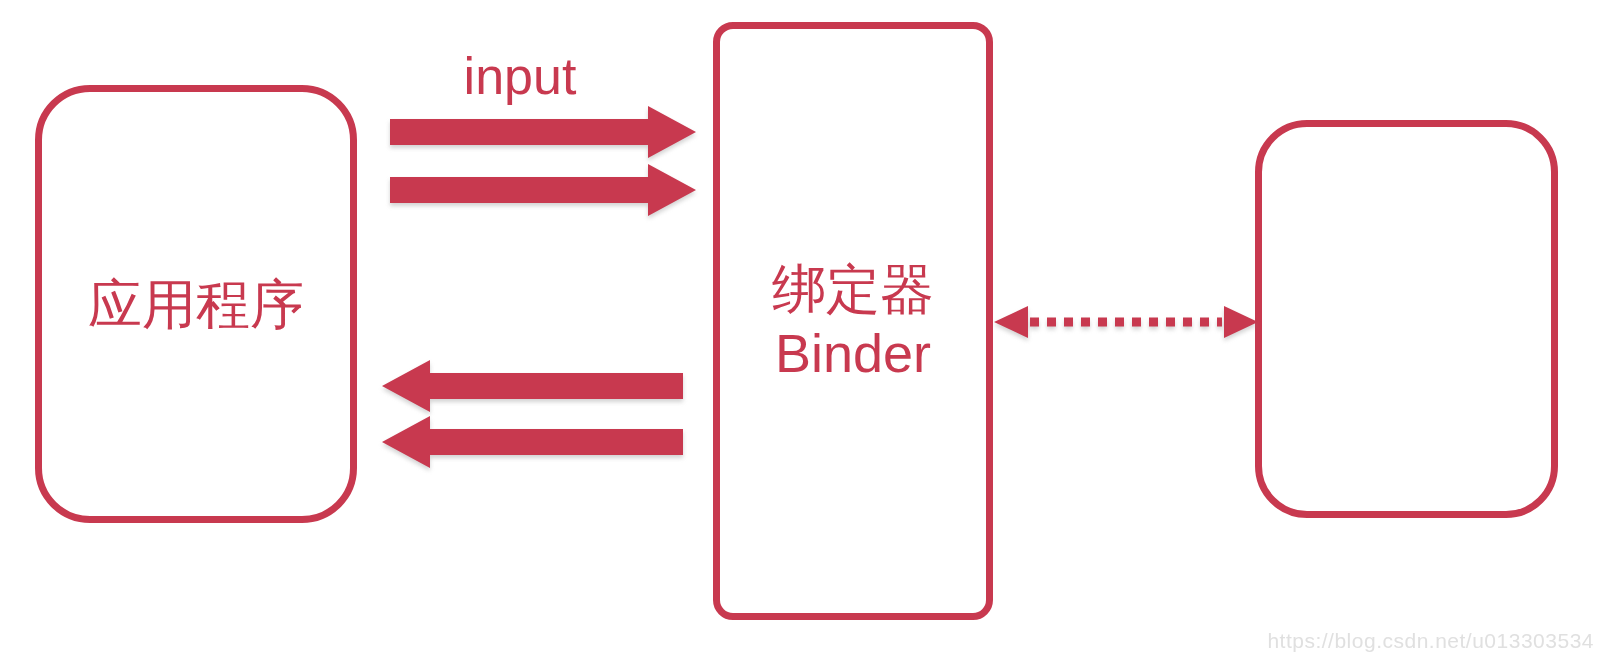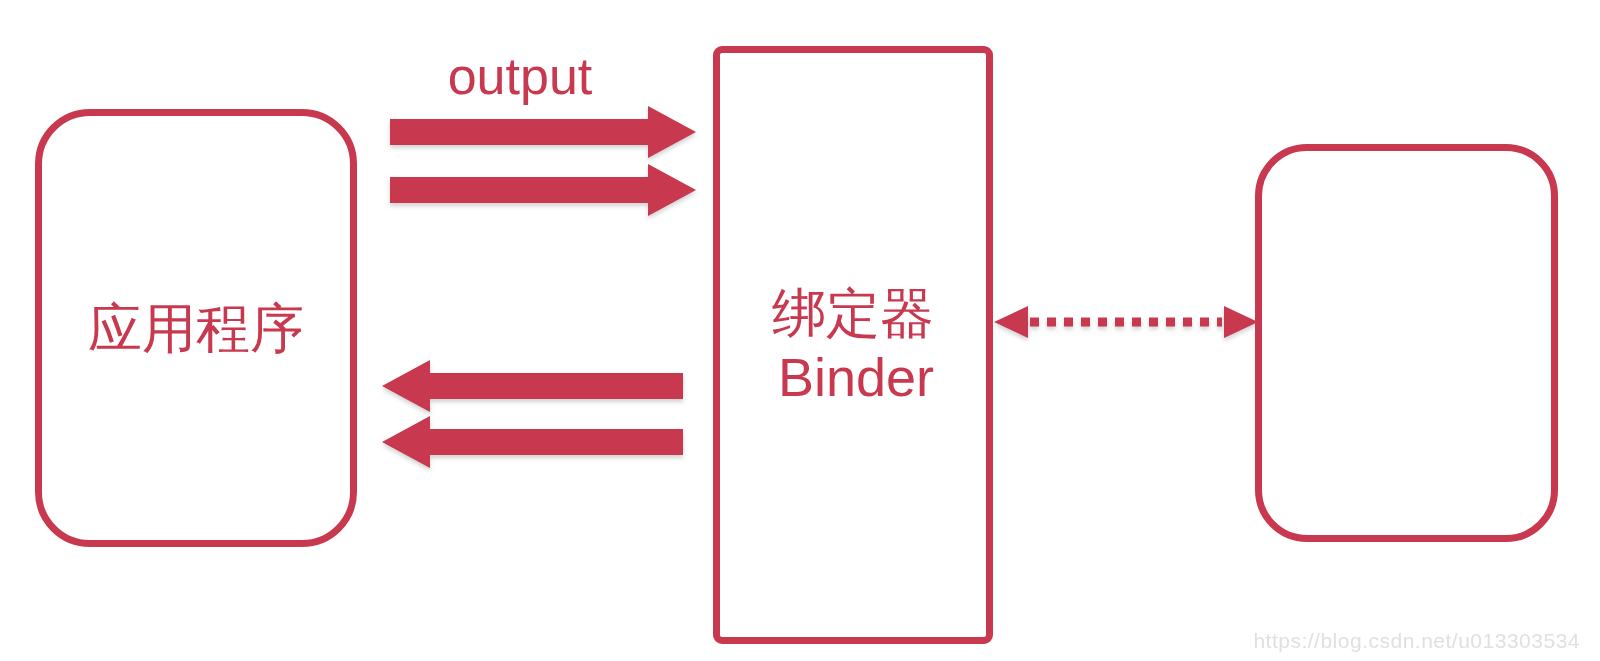--- a/index.html
+++ b/index.html
@@ -16,37 +16,36 @@
     font-family: "Liberation Sans", "DejaVu Sans", sans-serif;
   }
   .node {
     position: absolute;
     box-sizing: border-box;
     border: 7px solid #C8394F;
     background: #ffffff;
     display: flex;
     align-items: center;
     justify-content: center;
-    text-align: right;
+    text-align: center;
     color: #C8394F;
     font-size: 54px;
     line-height: 64px;
     font-weight: 500;
-    margin-top: 24px;
   }
   .node .node-text span { display: block; }
   .node-app {
     left: 35px; top: 85px;
     width: 322px; height: 438px;
     border-radius: 55px;
   }
   .node-binder {
     left: 713px; top: 22px;
     width: 280px; height: 598px;
-    border-radius: 9px;
+    border-radius: 20px;
   }
   .node-mq {
     left: 1255px; top: 120px;
     width: 303px; height: 398px;
     border-radius: 52px;
   }
   .edge-label {
     position: absolute;
     color: #C8394F;
     font-size: 52px;
@@ -78,21 +77,21 @@
     stroke-dasharray: 9 8;
     fill: none;
     filter: drop-shadow(0px 3px 2px rgba(130,130,130,0.35));
   }
   .dotted-head {
     fill: #C8394F;
     filter: drop-shadow(0px 3px 2px rgba(130,130,130,0.35));
   }
   .watermark {
     position: absolute;
-    right: 20px;
+    right: 6px;
     bottom: 8px;
     font-size: 21px;
     color: #E0E0E0;
     letter-spacing: 0.5px;
   }
 </style>
 </head>
 <body>
 
 <div class="canvas">
@@ -121,17 +120,17 @@
     <polygon class="block-arrow" points="390,177 648,177 648,164 696,190 648,216 648,203 390,203"></polygon>
 
     <polygon class="block-arrow" points="683,373 430,373 430,360 382,386 430,412 430,399 683,399"></polygon>
     <polygon class="block-arrow" points="683,429 430,429 430,416 382,442 430,468 430,455 683,455"></polygon>
 
     <line class="dotted-line" x1="1030" y1="322" x2="1222" y2="322"></line>
     <polygon class="dotted-head" points="994,322 1028,306 1028,338"></polygon>
     <polygon class="dotted-head" points="1258,322 1224,306 1224,338"></polygon>
   </svg>
 
-  <div class="edge-label label-output">output</div>
+  <div class="edge-label label-output">input</div>
 
   <div class="watermark">https://blog.csdn.net/u013303534</div>
 
 </div>
 
 </body></html>

